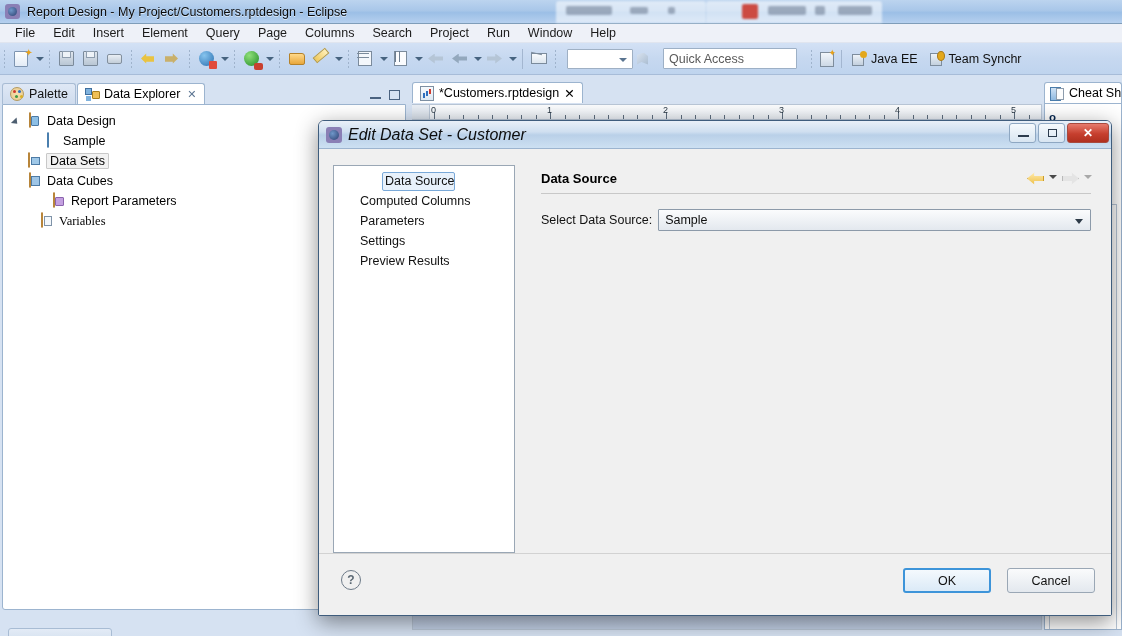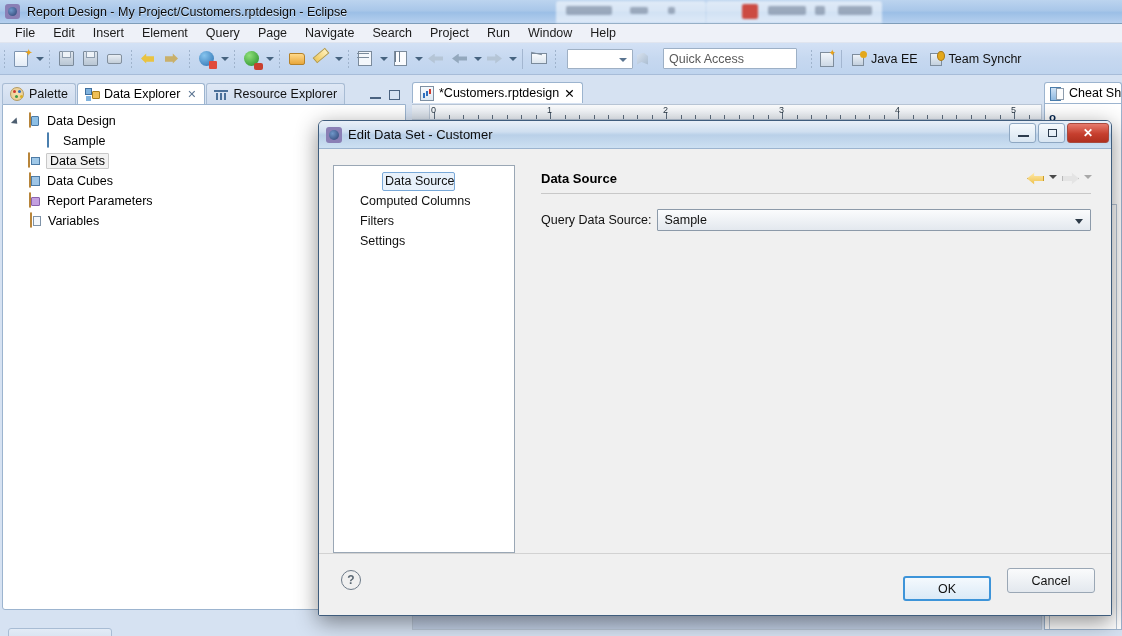--- a/index.html
+++ b/index.html
@@ -331,21 +331,21 @@
   .dlg-titlebar {
     height: 28px; display: flex; align-items: center;
     background: linear-gradient(180deg,#e9f0f8 0%,#cfdff0 40%,#b9d0e8 52%,#cde0f2 100%);
     border-bottom: 1px solid #9cb4cf;
     padding-left: 7px; position: relative;
   }
   .dlg-icon { width: 16px; height: 16px; border-radius: 3px; background: #8a7fb5; position: relative;
     flex: 0 0 auto; margin-right: 6px; }
   .dlg-icon::after { content: ""; position: absolute; left: 3px; top: 3px; width: 10px; height: 10px;
     border-radius: 50%; background: radial-gradient(circle at 35% 35%, #6f97c9, #2c3f70); }
-  .dlg-title { font-size: 13px; color: #0d0d0d; white-space: nowrap; }
+  .dlg-title { font-size: 16px; color: #0d0d0d; white-space: nowrap; font-style: italic; }
   .dlg-wbtns { position: absolute; right: 2px; top: 2px; display: flex; gap: 2px; }
   .wbtn { width: 27px; height: 20px; border: 1px solid #8ea7c2; border-radius: 3px;
     background: linear-gradient(180deg,#f6fafd,#d8e5f1); position: relative; }
   .wbtn.close { width: 42px; border-color: #a84a3e;
     background: linear-gradient(180deg,#e77b6d,#c63f2e 55%,#b0301f); }
   .wbtn .gl { position: absolute; left: 50%; top: 50%; transform: translate(-50%,-50%);
     font-size: 11px; color: #2b3b4d; }
   .wbtn.close .gl { color: #fff; font-size: 12px; font-weight: bold; }
   .wbtn .minbar { position: absolute; left: 8px; bottom: 5px; width: 11px; height: 2px; background: #2b3b4d; }
   .wbtn .maxsq { position: absolute; left: 9px; top: 5px; width: 9px; height: 8px; border: 1.5px solid #2b3b4d; }
@@ -416,21 +416,20 @@
   .btn {
     position: absolute; top: 14px; height: 25px; width: 88px;
     display: flex; align-items: center; justify-content: center;
     font-size: 12.5px; color: #111; border-radius: 3px;
     background: linear-gradient(180deg,#fafbfc,#e3e8ee);
     border: 1px solid #9aa7b5;
   }
   .btn.primary {
     border: 2px solid #3d94d9;
     background: linear-gradient(180deg,#f4f9fd,#dbeaf7);
-    margin-top: 8px;
   }
 
   .watermark {
     position: absolute; left: 408px; top: 320px; width: 340px;
     font-family: "Liberation Serif", serif; font-size: 17px;
     color: rgba(120,120,120,.38); letter-spacing: 1px; white-space: nowrap;
     pointer-events: none;
   }
 </style>
 </head>
@@ -454,21 +453,21 @@
     <div class="blur-chip" style="left:838px;top:6px;width:34px;"></div>
   </div>
 
   <div class="menubar">
     <div class="mi">File</div>
     <div class="mi">Edit</div>
     <div class="mi">Insert</div>
     <div class="mi">Element</div>
     <div class="mi">Query</div>
     <div class="mi">Page</div>
-    <div class="mi">Navigate</div>
+    <div class="mi">Columns</div>
     <div class="mi">Search</div>
     <div class="mi">Project</div>
     <div class="mi">Run</div>
     <div class="mi">Window</div>
     <div class="mi">Help</div>
   </div>
 
   <div class="toolbar">
     <div class="tb-grip"></div>
     <div class="tb-ico">
@@ -549,24 +548,20 @@
     <div class="tabrow">
       <div class="vtab">
         <span class="ic-palette"></span>
         <span>Palette</span>
       </div>
       <div class="vtab active">
         <span class="ic-dataexp"></span>
         <span>Data Explorer</span>
         <span class="closeglyph">✕</span>
       </div>
-      <div class="vtab">
-        <span class="ic-resexp"></span>
-        <span>Resource Explorer</span>
-      </div>
       <div class="viewbtns">
         <span class="vb-min"></span>
         <span class="vb-max"></span>
       </div>
     </div>
     <div class="panel-body">
       <div class="tree">
 
         <div class="tree-row">
           <span class="tw expanded"></span>
@@ -582,26 +577,26 @@
         <div class="tree-row selected" style="padding-left:24px;">
           <span class="t-ico"><span class="ic-datasets"></span></span>
           <span class="tree-label">Data Sets</span>
         </div>
 
         <div class="tree-row" style="padding-left:24px;">
           <span class="t-ico"><span class="ic-cubes"></span></span>
           <span class="tree-label">Data Cubes</span>
         </div>
 
-        <div class="tree-row" style="padding-left:24px;">
+        <div class="tree-row" style="padding-left:24px;margin-left:24px;">
           <span class="t-ico"><span class="ic-params"></span></span>
           <span class="tree-label">Report Parameters</span>
         </div>
 
-        <div class="tree-row" style="padding-left:25px;">
+        <div class="tree-row" style="padding-left:36px;font-family:Liberation Serif, serif;">
           <span class="t-ico"><span class="ic-vars"></span></span>
           <span class="tree-label">Variables</span>
         </div>
 
       </div>
     </div>
   </div>
 
   <div class="editor-area">
     <div class="etab">
@@ -702,38 +697,39 @@
     </div>
 
     <div class="dlg-content">
       <div class="dlg-main">
 
         <div class="nav-list">
           <div class="nav-sel-wrap" style="padding-left:24px;">
             <span class="nav-item selected">Data Source</span>
           </div>
           <div class="nav-item">Computed Columns</div>
-          <div class="nav-item">Filters</div>
+          <div class="nav-item">Parameters</div>
           <div class="nav-item">Settings</div>
+          <div class="nav-item">Preview Results</div>
         </div>
 
         <div class="detail">
           <div class="detail-head">
             <span class="detail-title">Data Source</span>
             <div class="nav-arrows">
               <span class="na-btn na-back"></span>
               <span class="na-caret"></span>
               <span class="na-btn na-fwd"></span>
               <span class="na-caret dim"></span>
             </div>
           </div>
           <div class="detail-rule"></div>
 
           <div class="field-row">
-            <span class="field-label">Query Data Source:</span>
+            <span class="field-label">Select Data Source:</span>
             <span class="combo">
               <span>Sample</span>
               <span class="caret"></span>
             </span>
           </div>
         </div>
 
       </div>
 
       <div class="dlg-footer">

